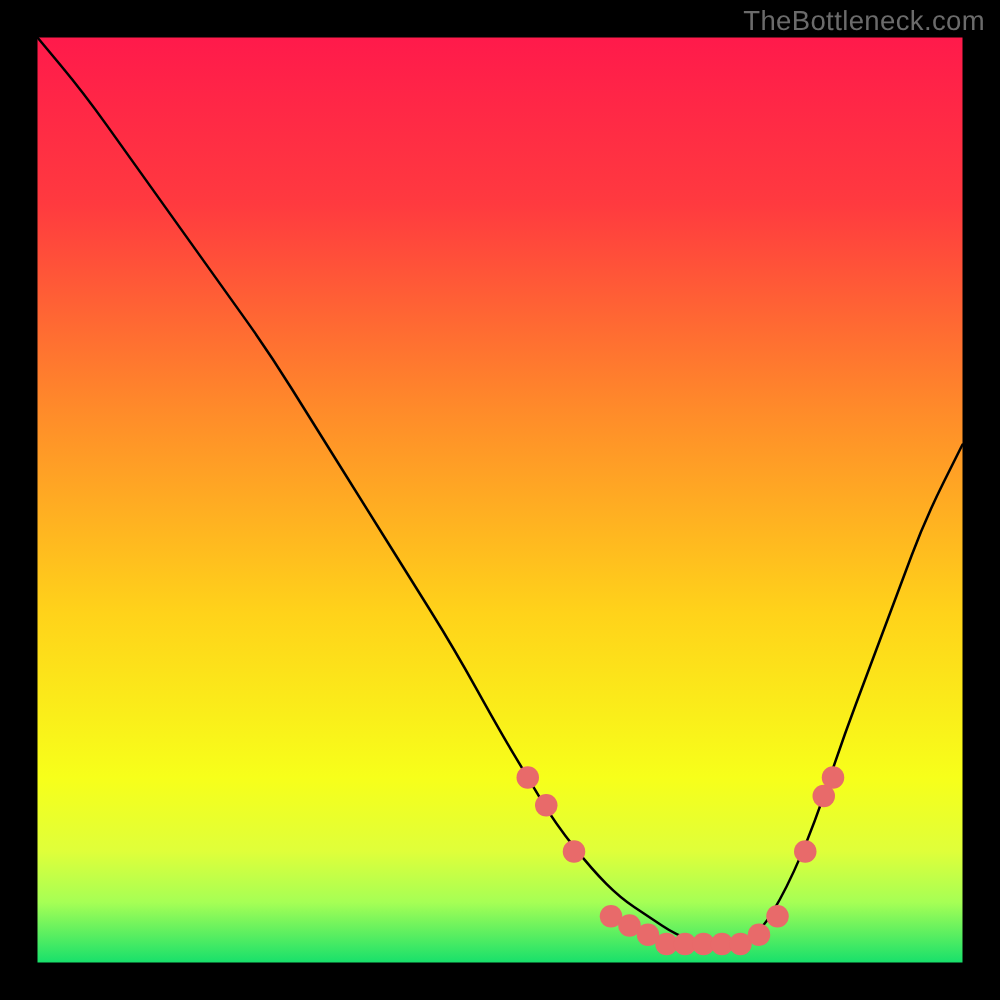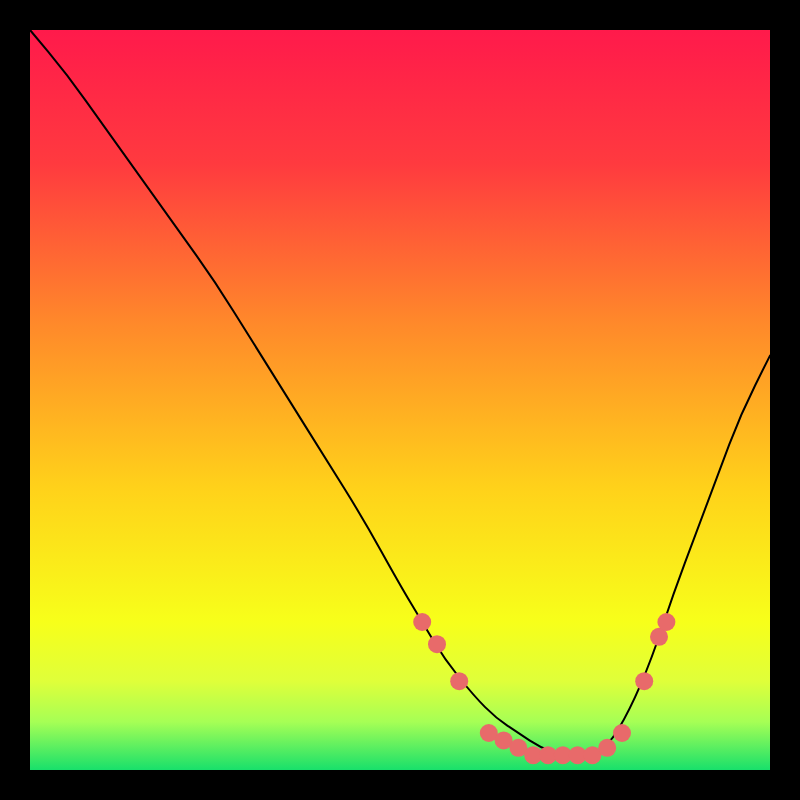--- a/index.html
+++ b/index.html
@@ -69,13 +69,14 @@
         <circle cx="577.6" cy="755.2" r="9" fill="#e86a6a"></circle>
         <circle cx="592.4" cy="755.2" r="9" fill="#e86a6a"></circle>
         <circle cx="607.2" cy="747.8" r="9" fill="#e86a6a"></circle>
         <circle cx="622.0" cy="733.0" r="9" fill="#e86a6a"></circle>
         <circle cx="644.2" cy="681.2" r="9" fill="#e86a6a"></circle>
         <circle cx="659.0" cy="636.8" r="9" fill="#e86a6a"></circle>
         <circle cx="666.4" cy="622.0" r="9" fill="#e86a6a"></circle>
       </g>
   </svg>
 
+  <div class="watermark">TheBottleneck.com</div>
 </div>
 
 </body></html>

